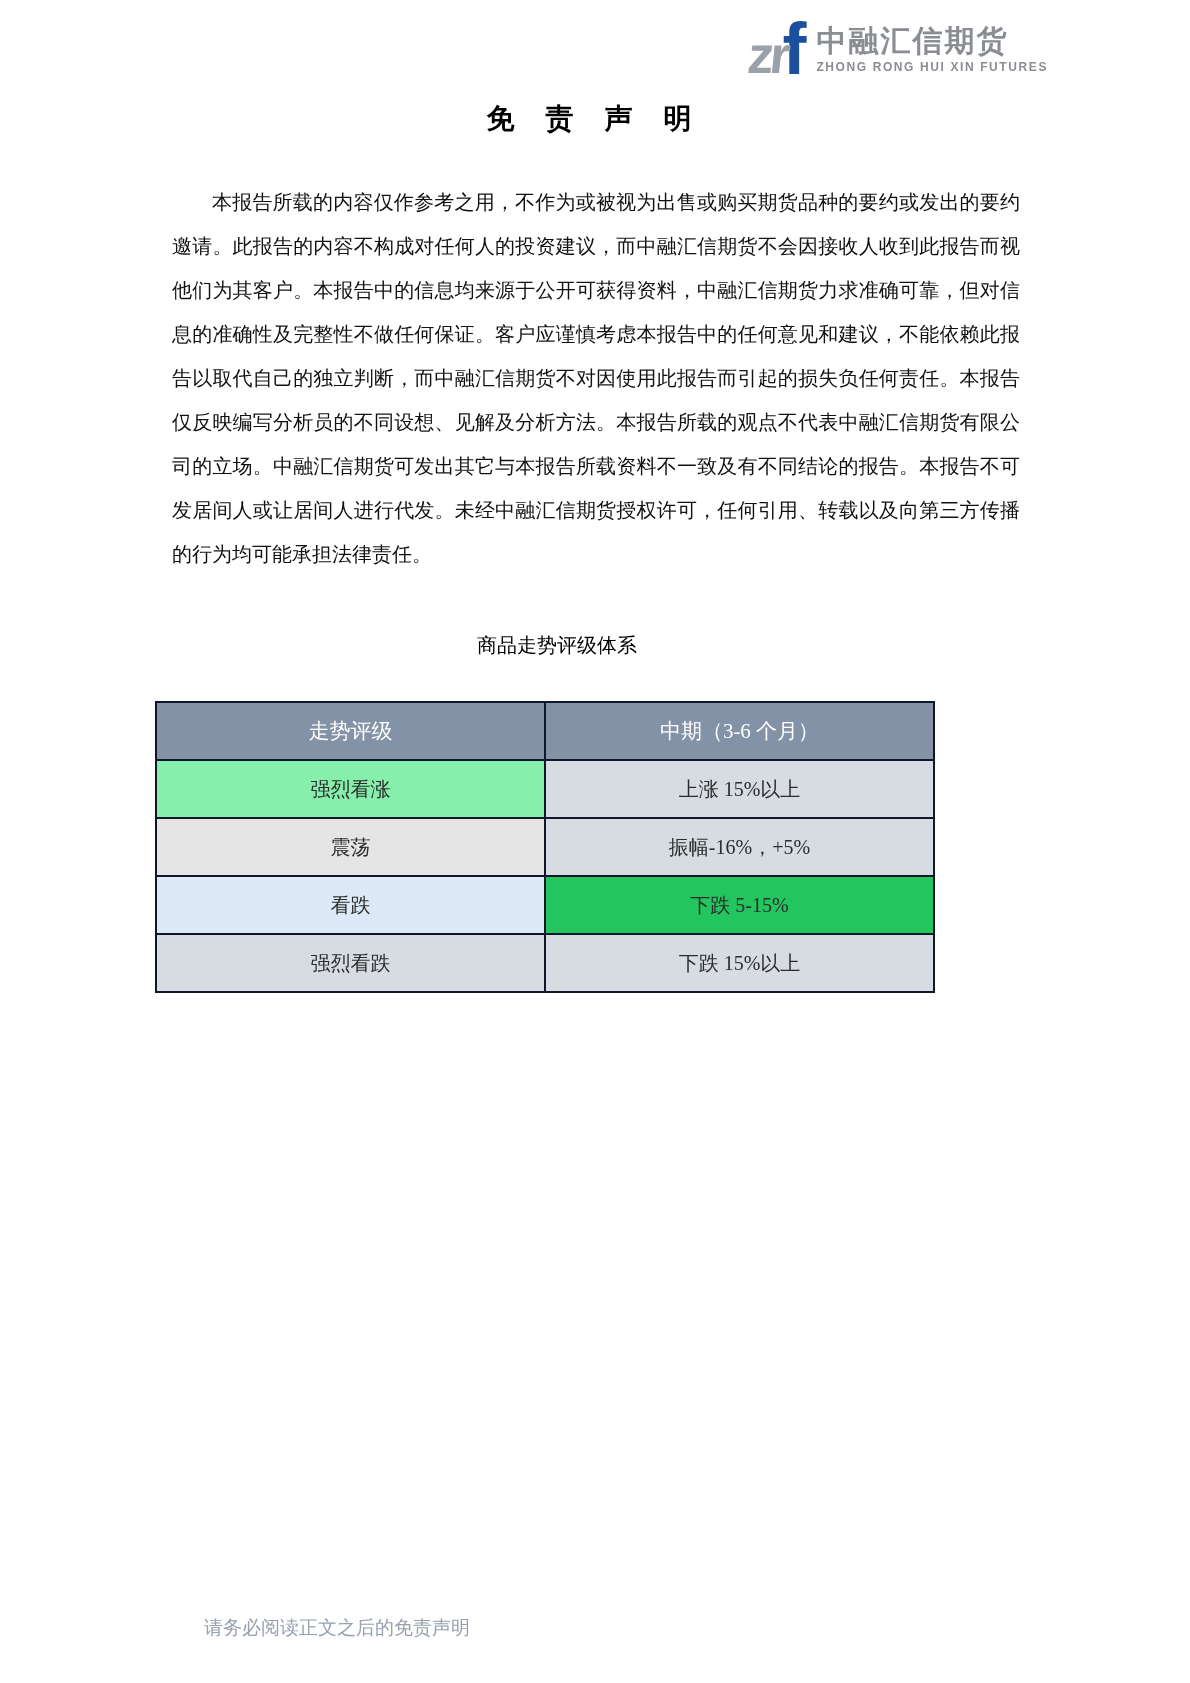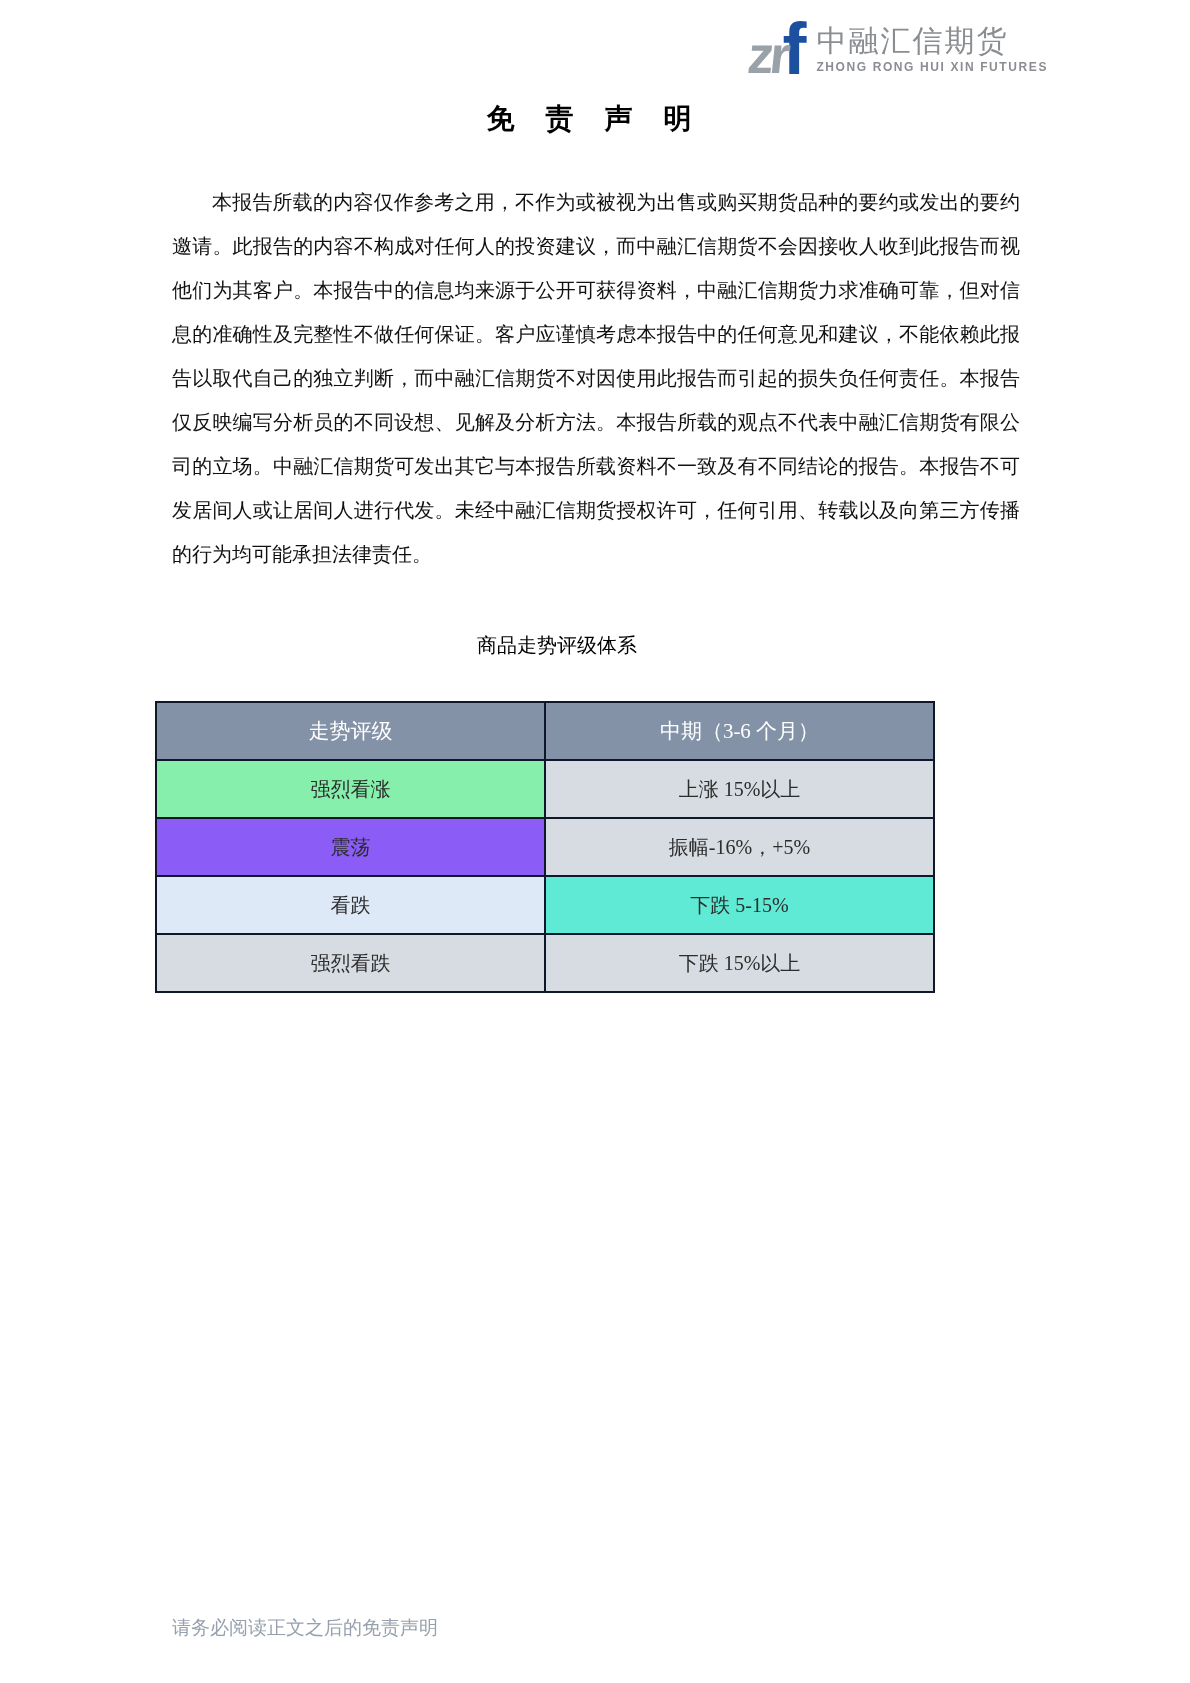--- a/index.html
+++ b/index.html
@@ -42,21 +42,21 @@
     line-height: 0.72;
   }
   .logo-names {
     display: flex;
     flex-direction: column;
     justify-content: flex-end;
     padding-bottom: 2px;
   }
   .logo-cn {
     font-family: "Liberation Sans", sans-serif;
-    font-weight: normal;
+    font-weight: bold;
     font-size: 30px;
     letter-spacing: 2px;
     line-height: 1.05;
   }
   .logo-en {
     font-family: Liberation Sans, sans-serif;
     font-weight: bold;
     font-size: 12px;
     letter-spacing: 1.6px;
     margin-top: 3px;
@@ -161,31 +161,31 @@
           <th style="background-color: rgb(132, 146, 168); color: rgb(255, 255, 255);">走势评级</th>
           <th style="background-color: rgb(132, 146, 168); color: rgb(255, 255, 255);">中期（3-6 个月）</th>
         </tr>
       </thead>
       <tbody>
         <tr>
           <td style="background-color: #86efac;">强烈看涨</td>
           <td style="background-color: rgb(215, 220, 226);">上涨 15%以上</td>
         </tr>
         <tr>
-          <td style="background-color: #8b5cf6;">震荡</td>
+          <td style="background-color: #e5e5e5;">震荡</td>
           <td style="background-color: rgb(215, 220, 226);">振幅-16%，+5%</td>
         </tr>
         <tr>
           <td style="background-color: rgb(221, 233, 246);">看跌</td>
-          <td style="background-color: #5eead4;">下跌 5-15%</td>
+          <td style="background-color: #22c55e;">下跌 5-15%</td>
         </tr>
         <tr>
           <td style="background-color: rgb(215, 220, 226);">强烈看跌</td>
           <td style="background-color: rgb(215, 220, 226);">下跌 15%以上</td>
         </tr>
       </tbody>
     </table>
   </div>
 
 
-  <p class="footer-note" style="color: rgb(151, 160, 173);">请务必阅读正文之后的免责声明</p>
+  <p class="footer-note" style="color: rgb(151, 160, 173); margin-left: 32px;">请务必阅读正文之后的免责声明</p>
 
 </div>
 
 </body></html>

